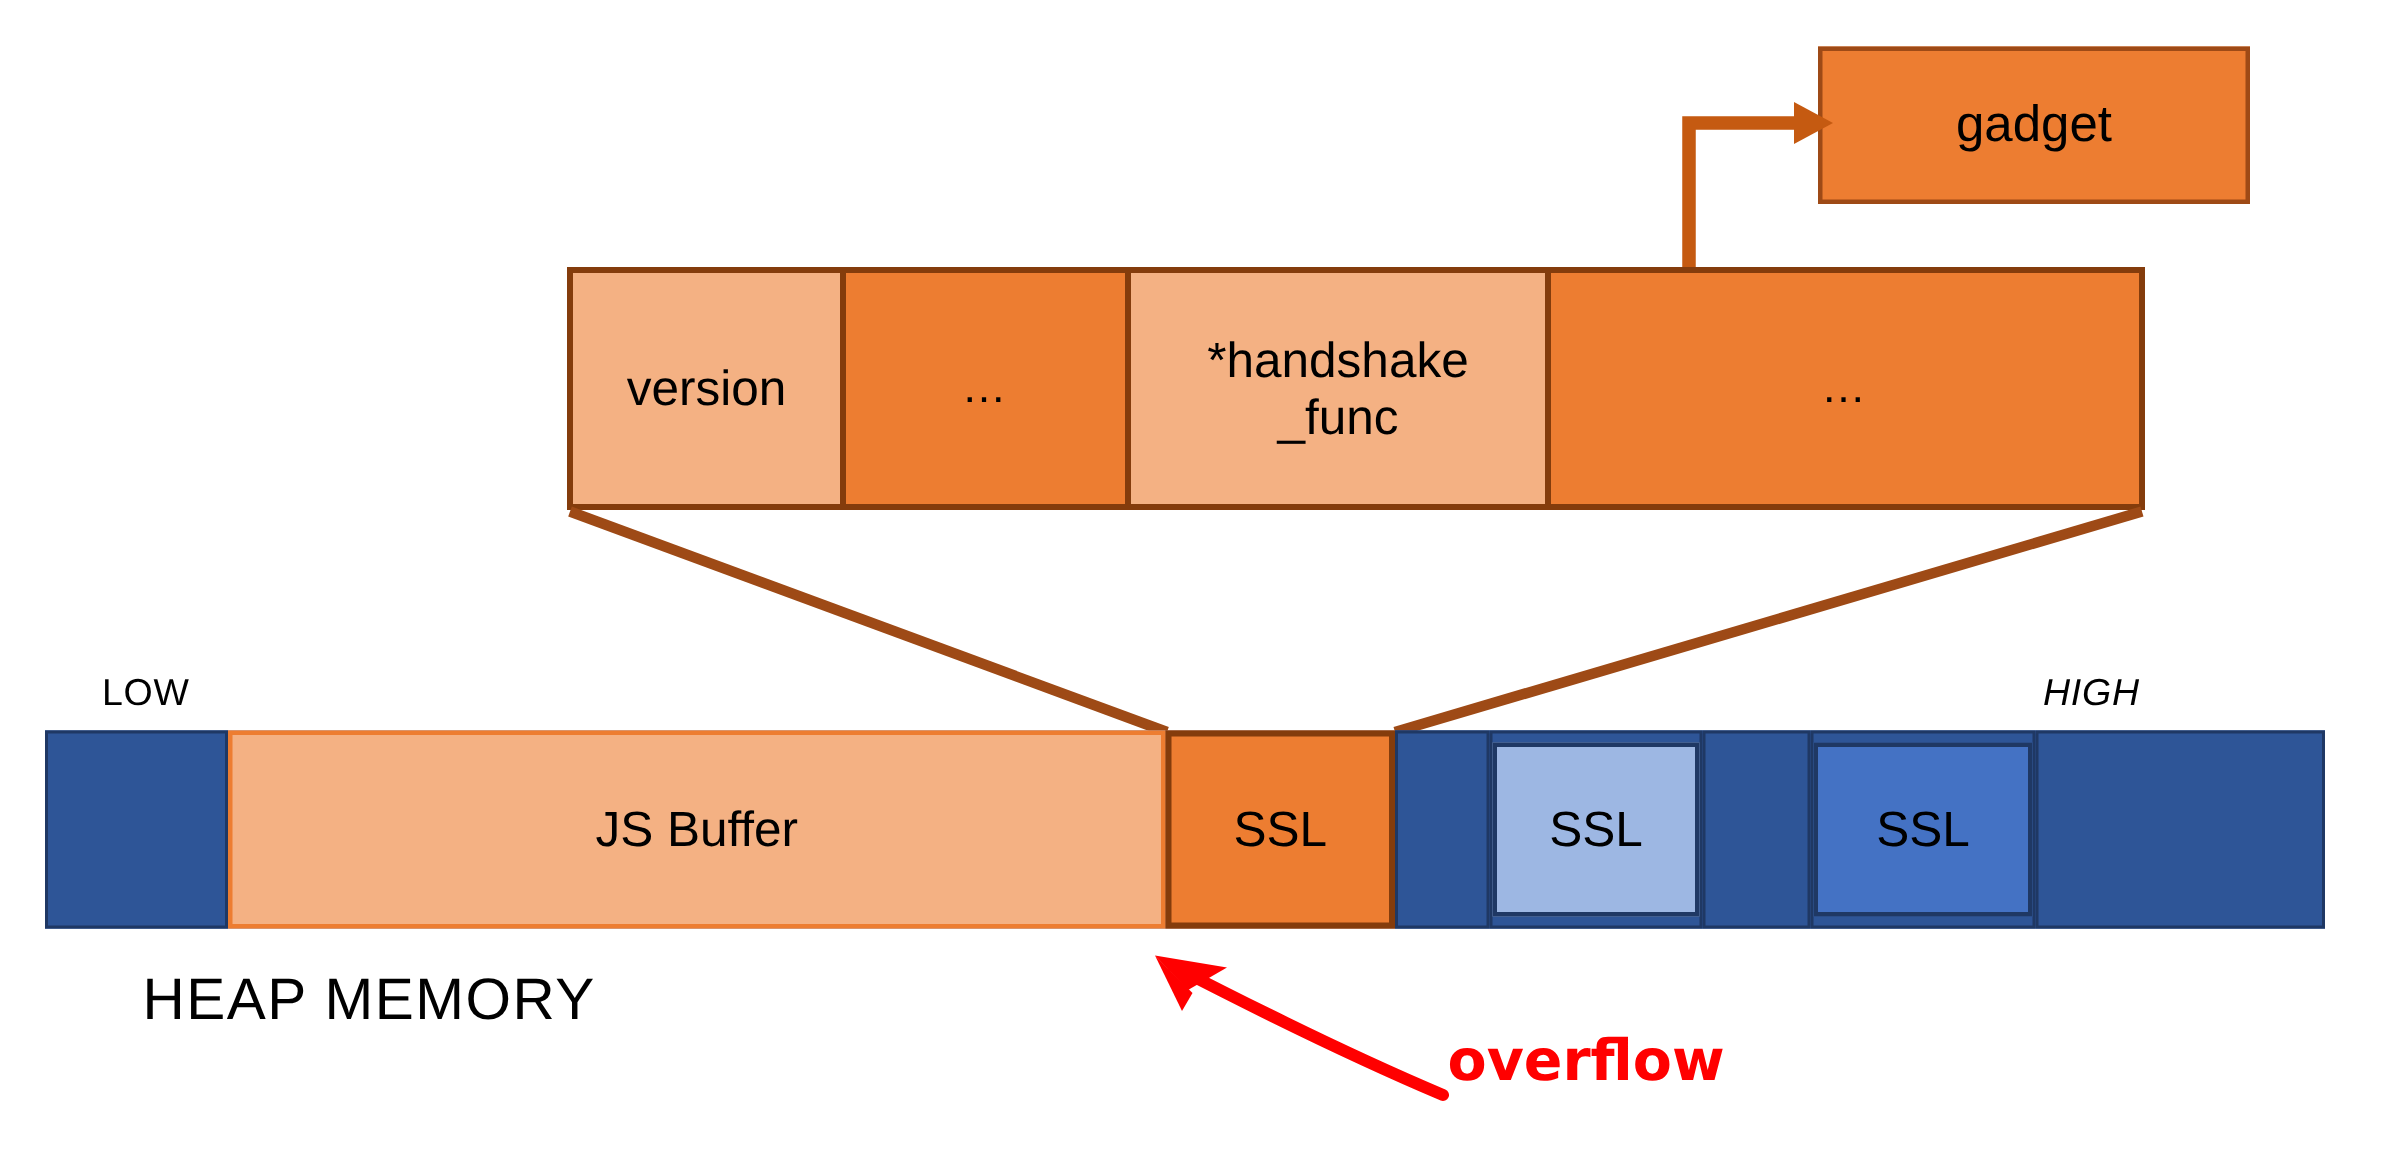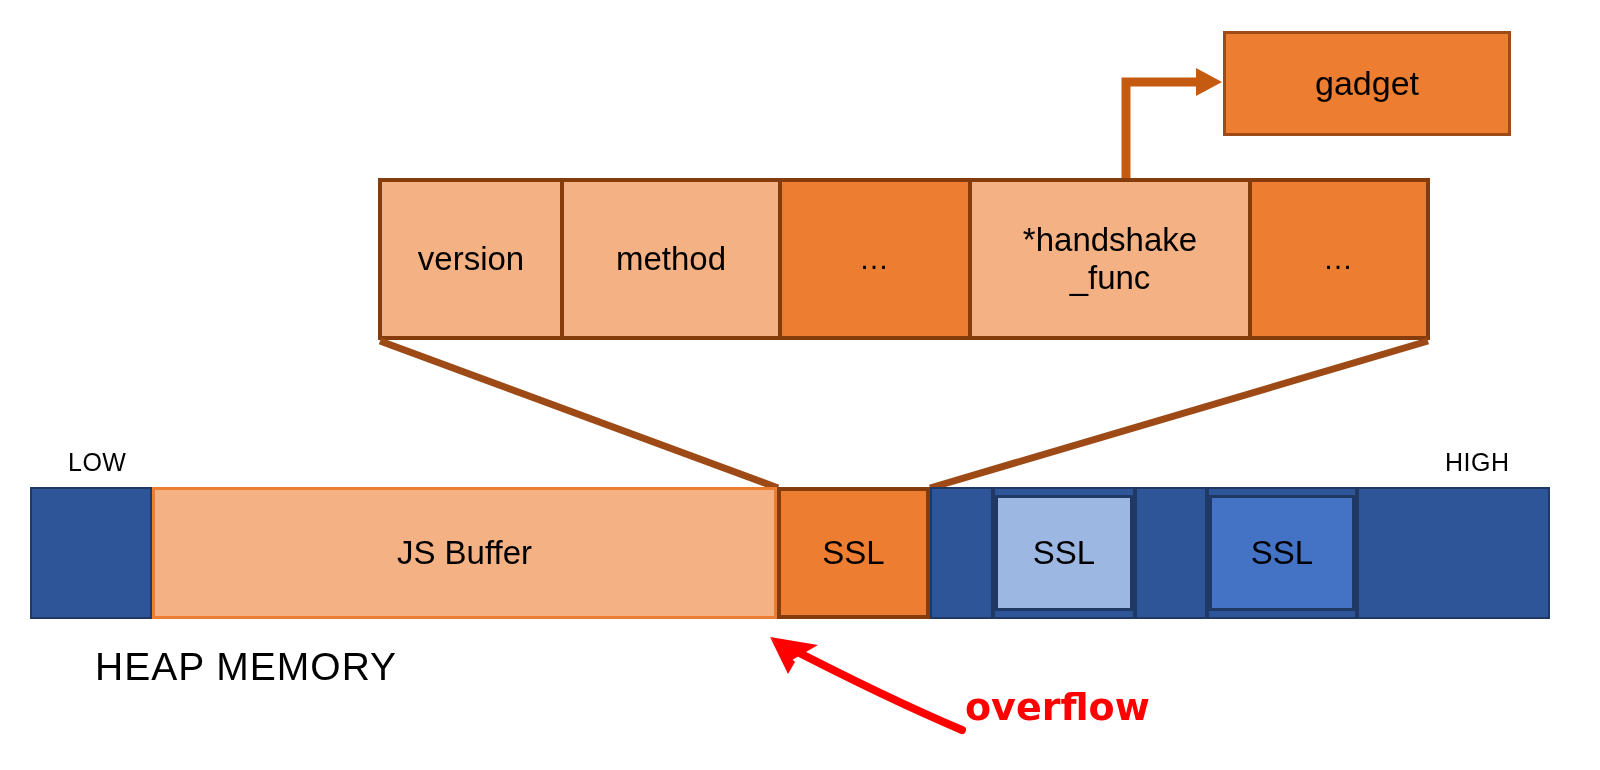--- a/index.html
+++ b/index.html
@@ -22,21 +22,20 @@
   
   .box {
     position: absolute;
     box-sizing: border-box;
     display: flex;
     align-items: center;
     justify-content: center;
     text-align: center;
     color: #000000;
     line-height: 1.12;
-    margin-left: 11px;
   }
 
   
   #gadget-box {
     left: 1212px;
     top: 31px;
     width: 288px;
     height: 105px;
     background: #ED7D31;
     border: 3px solid #9E4A16;
@@ -142,21 +141,21 @@
 
   
   .plain-label {
     position: absolute;
     font-size: 25px;
     color: #000000;
     letter-spacing: 0.5px;
     white-space: nowrap;
   }
   #label-low  { left: 48px;  top: 448px; margin-left: 20px; }
-  #label-high { left: 1445px; top: 448px; }
+  #label-high { left: 1362px; top: 448px; font-style: italic; }
   #label-heap {
     left: 95px;
     top: 645px;
     font-size: 39px;
     letter-spacing: 1px;
   }
 
   
   #overflow-annotation {
     position: absolute;
@@ -187,23 +186,20 @@
 
   <svg id="pointer-elbow" viewBox="0 0 120 122">
     <path d="M 22 122 L 22 22 L 96 22" fill="none" stroke="#C55A11" stroke-width="9"></path>
     <path d="M 118 22 L 92 8 L 92 36 Z" fill="#C55A11"></path>
   </svg>
 
   <div id="struct-strip">
     <div class="struct-cell cell-light" style="width:182px">
       <span>version</span>
     </div>
-    <div class="struct-cell cell-light" style="width:218px">
-      <span>method</span>
-    </div>
     <div class="struct-cell cell-dark cell-ellipsis" style="width:190px">
       <span>…</span>
     </div>
     <div class="struct-cell cell-light" style="width:280px">
       <span id="handshake-label">*handshake<br>_func</span>
     </div>
     <div class="struct-cell cell-dark cell-ellipsis" style="flex:1">
       <span>…</span>
     </div>
   </div>

